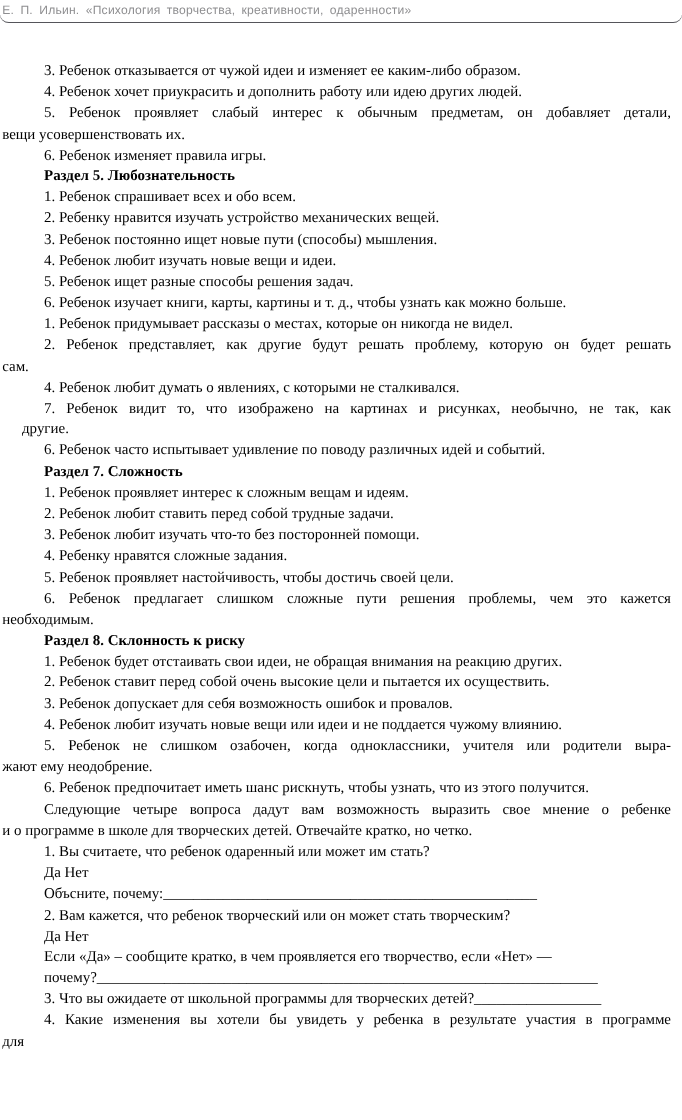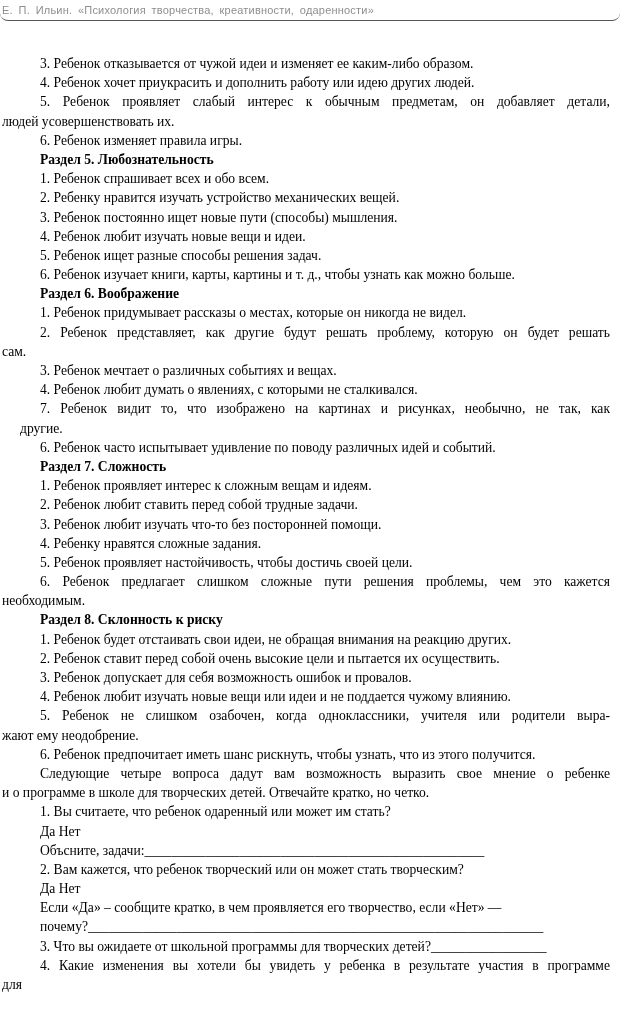--- a/index.html
+++ b/index.html
@@ -59,34 +59,32 @@
 <div class="page">
 
   <header class="running-header">
     <div class="title">Е. П. Ильин. «Психология творчества, креативности, одаренности»</div>
   </header>
 
   <main class="body-text">
       <div class="line ind">3. Ребенок отказывается от чужой идеи и изменяет ее каким-либо образом.</div>
       <div class="line ind">4. Ребенок хочет приукрасить и дополнить работу или идею других людей.</div>
       <div class="line ind just">5. Ребенок проявляет слабый интерес к обычным предметам, он добавляет детали,</div>
-      <div class="line">людей усовершенствовать их.</div>
+      <div class="line">вещи усовершенствовать их.</div>
       <div class="line ind">6. Ребенок изменяет правила игры.</div>
       <div class="line ind bold">Раздел 5. Любознательность</div>
       <div class="line ind">1. Ребенок спрашивает всех и обо всем.</div>
       <div class="line ind">2. Ребенку нравится изучать устройство механических вещей.</div>
       <div class="line ind">3. Ребенок постоянно ищет новые пути (способы) мышления.</div>
       <div class="line ind">4. Ребенок любит изучать новые вещи и идеи.</div>
       <div class="line ind">5. Ребенок ищет разные способы решения задач.</div>
       <div class="line ind">6. Ребенок изучает книги, карты, картины и т. д., чтобы узнать как можно больше.</div>
-      <div class="line ind bold">Раздел 6. Воображение</div>
       <div class="line ind">1. Ребенок придумывает рассказы о местах, которые он никогда не видел.</div>
       <div class="line ind just">2. Ребенок представляет, как другие будут решать проблему, которую он будет решать</div>
       <div class="line">сам.</div>
-      <div class="line ind">3. Ребенок мечтает о различных событиях и вещах.</div>
       <div class="line ind">4. Ребенок любит думать о явлениях, с которыми не сталкивался.</div>
       <div class="line ind just">7. Ребенок видит то, что изображено на картинах и рисунках, необычно, не так, как</div>
       <div class="line" style="padding-left: 18px;">другие.</div>
       <div class="line ind">6. Ребенок часто испытывает удивление по поводу различных идей и событий.</div>
       <div class="line ind bold">Раздел 7. Сложность</div>
       <div class="line ind">1. Ребенок проявляет интерес к сложным вещам и идеям.</div>
       <div class="line ind">2. Ребенок любит ставить перед собой трудные задачи.</div>
       <div class="line ind">3. Ребенок любит изучать что-то без посторонней помощи.</div>
       <div class="line ind">4. Ребенку нравятся сложные задания.</div>
       <div class="line ind">5. Ребенок проявляет настойчивость, чтобы достичь своей цели.</div>
@@ -97,21 +95,21 @@
       <div class="line ind">2. Ребенок ставит перед собой очень высокие цели и пытается их осуществить.</div>
       <div class="line ind">3. Ребенок допускает для себя возможность ошибок и провалов.</div>
       <div class="line ind">4. Ребенок любит изучать новые вещи или идеи и не поддается чужому влиянию.</div>
       <div class="line ind just">5. Ребенок не слишком озабочен, когда одноклассники, учителя или родители выра-</div>
       <div class="line">жают ему неодобрение.</div>
       <div class="line ind">6. Ребенок предпочитает иметь шанс рискнуть, чтобы узнать, что из этого получится.</div>
       <div class="line ind just">Следующие четыре вопроса дадут вам возможность выразить свое мнение о ребенке</div>
       <div class="line">и о программе в школе для творческих детей. Отвечайте кратко, но четко.</div>
       <div class="line ind">1. Вы считаете, что ребенок одаренный или может им стать?</div>
       <div class="line ind">Да Нет</div>
-      <div class="line ind">Объсните, задачи:__________________________________________________</div>
+      <div class="line ind">Объсните, почему:__________________________________________________</div>
       <div class="line ind">2. Вам кажется, что ребенок творческий или он может стать творческим?</div>
       <div class="line ind">Да Нет</div>
       <div class="line ind">Если «Да» – сообщите кратко, в чем проявляется его творчество, если «Нет» —</div>
       <div class="line ind">почему?___________________________________________________________________</div>
       <div class="line ind">3. Что вы ожидаете от школьной программы для творческих детей?_________________</div>
       <div class="line ind just">4. Какие изменения вы хотели бы увидеть у ребенка в результате участия в программе</div>
       <div class="line">для</div>
     </main>
 
   <div class="page-number">348</div>

